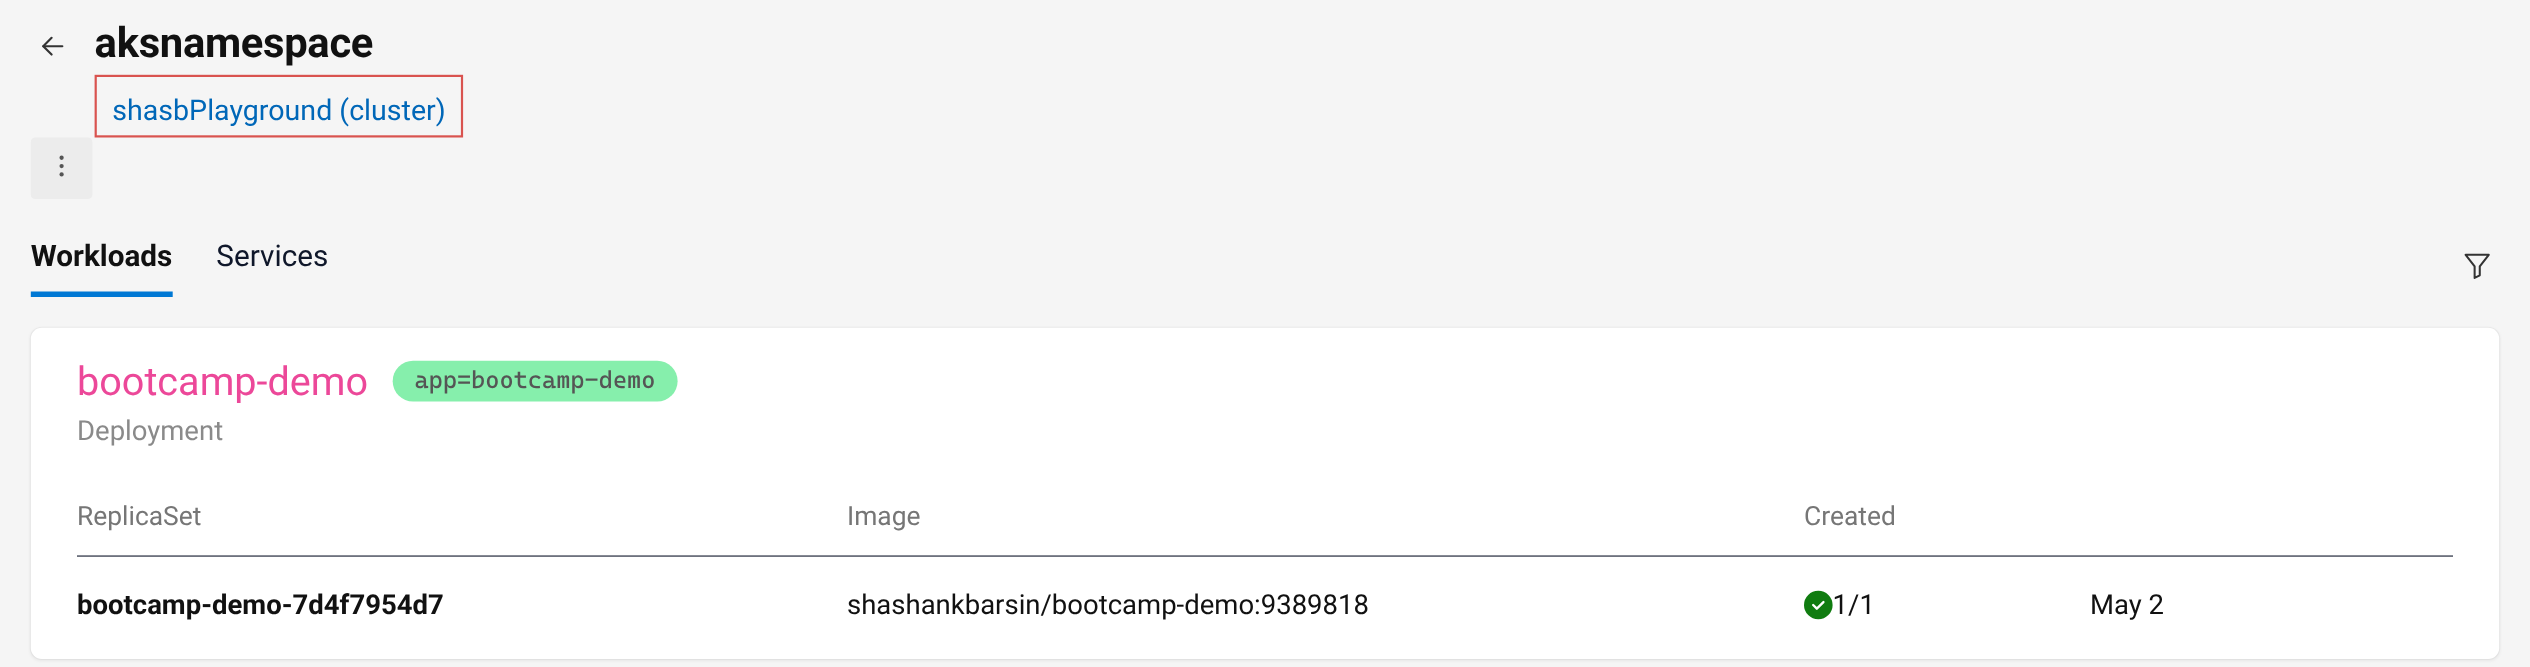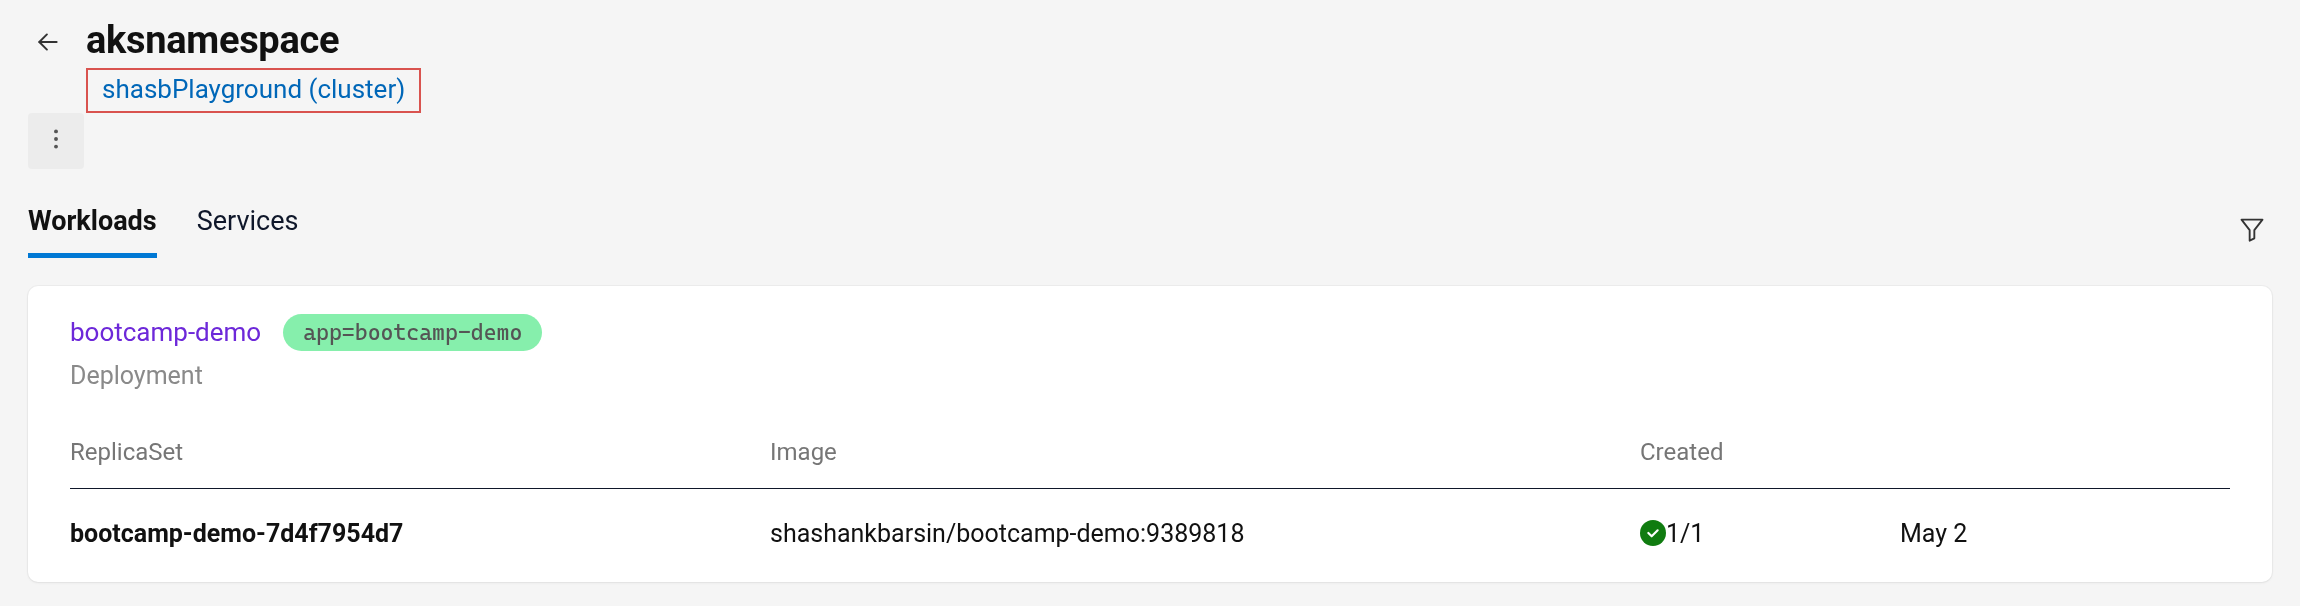--- a/index.html
+++ b/index.html
@@ -34,21 +34,21 @@
 
   .title-block { display: flex; flex-direction: column; }
   .page-title {
     font-size: 38px;
     font-weight: 700;
     letter-spacing: -0.3px;
     line-height: 1.2;
   }
   .breadcrumb-box {
     border: 2px solid #d9534f;
-    padding: 4px 14px 6px 14px;
+    padding: 16px 14px 6px 14px;
     margin-top: 4px;
     display: inline-block;
     width: fit-content;
   }
   .breadcrumb-link {
     color: #0067b8;
     font-size: 26px;
     line-height: 1.2;
     cursor: pointer;
   }
@@ -95,23 +95,23 @@
     box-shadow: 0 1px 3px rgba(0,0,0,0.06), 0 0 0 1px rgba(0,0,0,0.03);
     margin-top: 28px;
     padding: 28px 42px 0 42px;
   }
   .card-head-row {
     display: flex;
     align-items: center;
     gap: 22px;
   }
   .workload-name {
-    font-size: 26px;
+    font-size: 36px;
     font-weight: 400;
-    color: #6d28d9;
+    color: #ec4899;
   }
   .label-pill {
     background: #86efac;
     border-radius: 20px;
     padding: 6px 20px;
     font-family: ui-monospace, SFMono-Regular, "Cascadia Mono", Menlo, Consolas, monospace;
     font-size: 22px;
     color: #555;
   }
   .kind {

